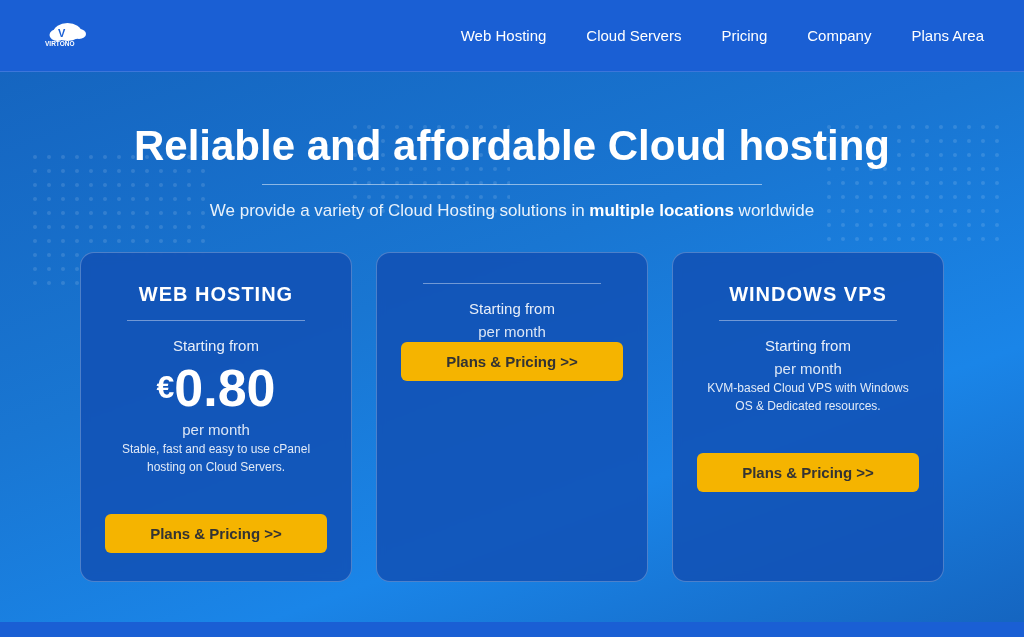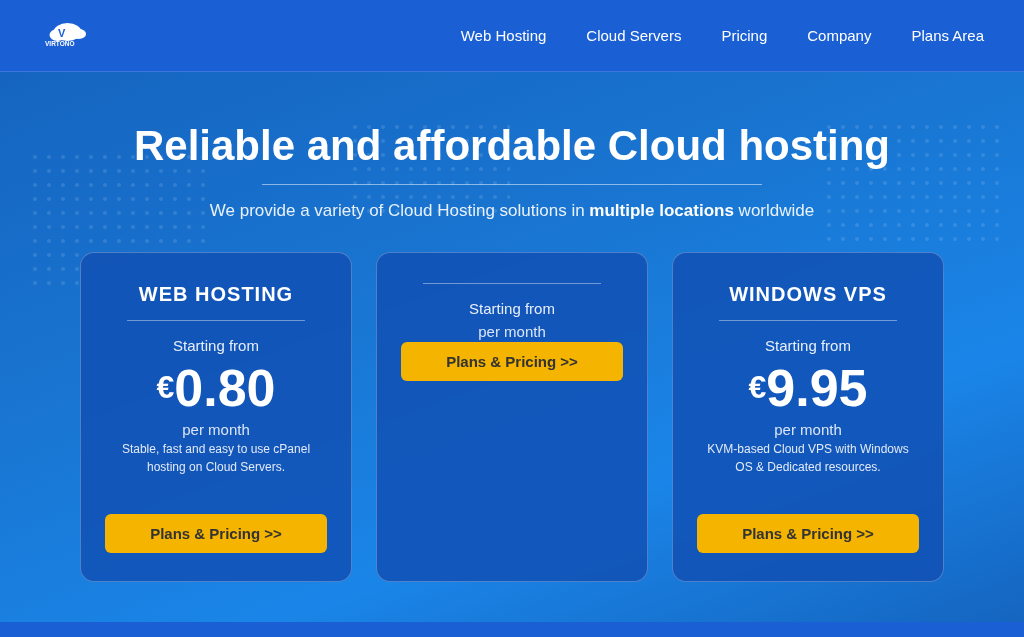--- a/index.html
+++ b/index.html
@@ -277,22 +277,19 @@
       <div class="card-divider"></div>
       <div class="starting-from">Starting from</div>
       <div class="per-month">per month</div>
       <button class="plans-btn">Plans &amp; Pricing &gt;&gt;</button>
     </div>
 
     <div class="card">
       <div class="card-title">WINDOWS VPS</div>
       <div class="card-divider"></div>
       <div class="starting-from">Starting from</div>
-      <div class="price">
-        <span class="currency">€</span><span>9.95</span>
-      </div>
       <div class="per-month">per month</div>
       <div class="card-desc">KVM-based Cloud VPS with Windows OS &amp; Dedicated resources.</div>
       <button class="plans-btn">Plans &amp; Pricing &gt;&gt;</button>
     </div>
 
   </div>
 </div>
 
 </body></html>

